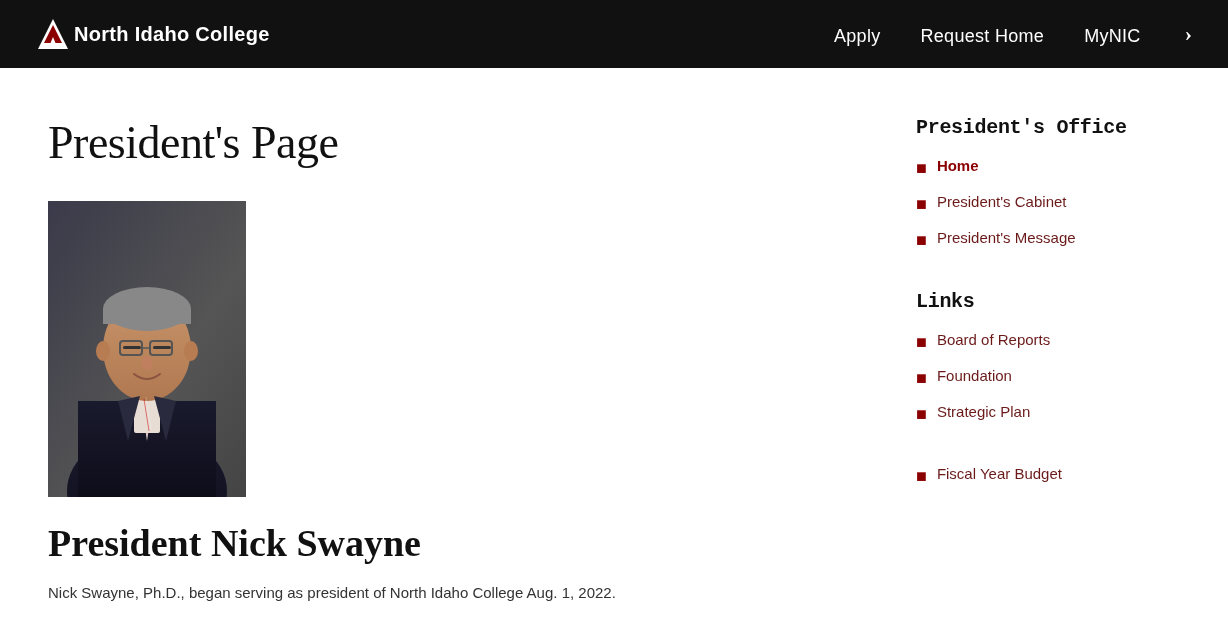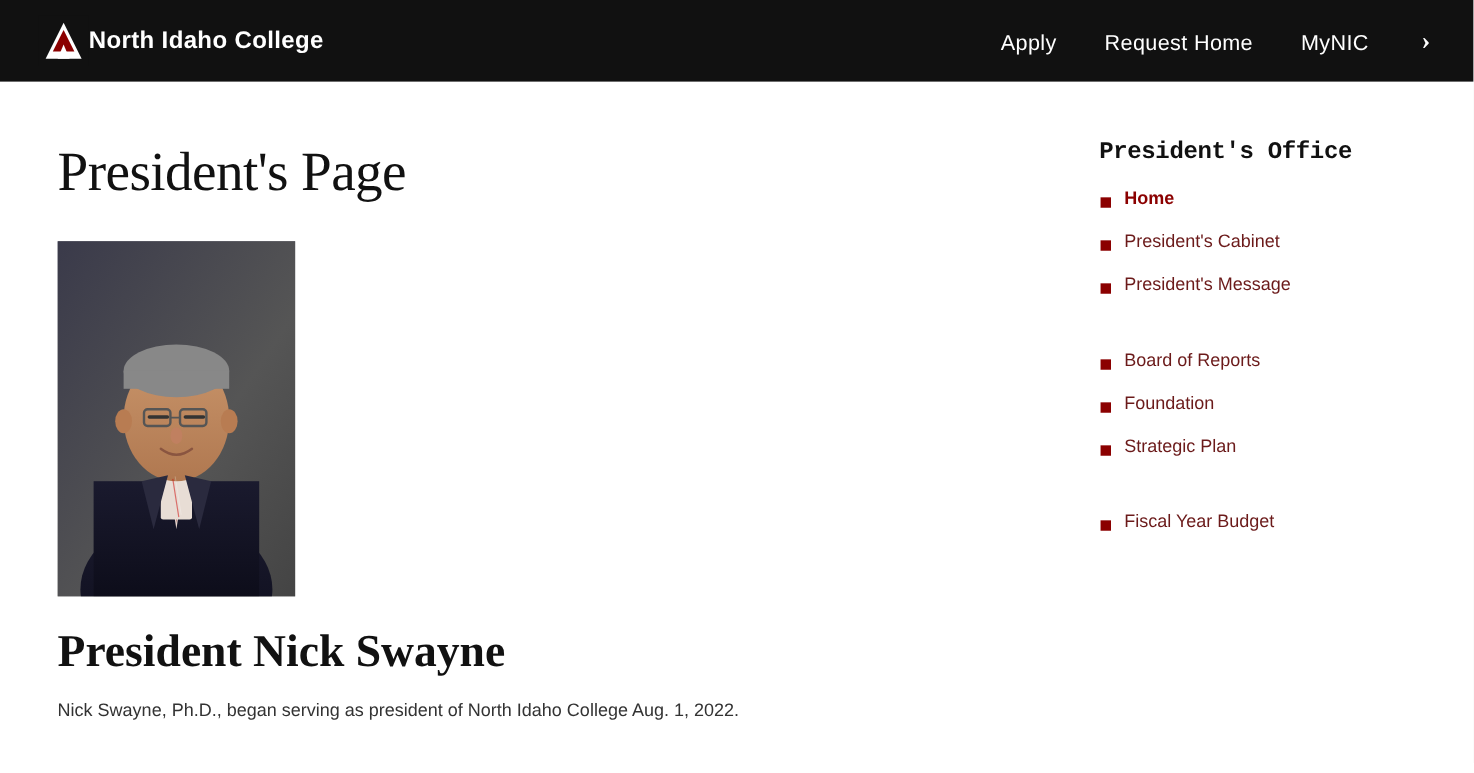--- a/index.html
+++ b/index.html
@@ -249,20 +249,21 @@
           <a href="#">President's Cabinet</a>
         </li>
         <li>
           <span class="sidebar-bullet">■</span>
           <a href="#">President's Message</a>
         </li>
       </ul>
     </div>
 
     <div class="sidebar-section">
+      <h3 class="sidebar-heading">Links</h3>
       <ul class="sidebar-list">
         <li>
           <span class="sidebar-bullet">■</span>
           <a href="#">Board of Reports</a>
         </li>
         <li>
           <span class="sidebar-bullet">■</span>
           <a href="#">Foundation</a>
         </li>
         <li>

